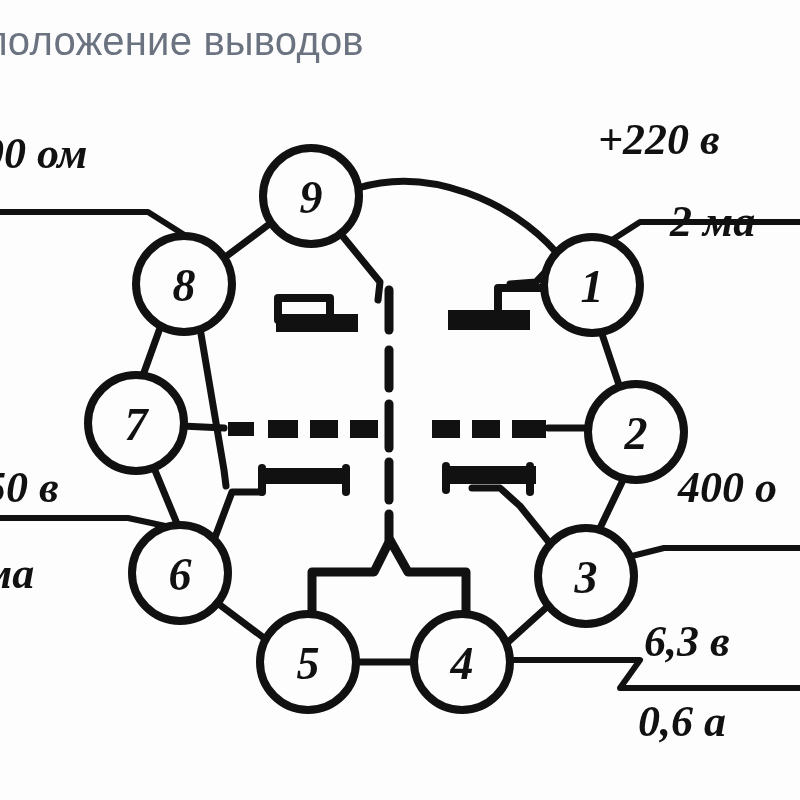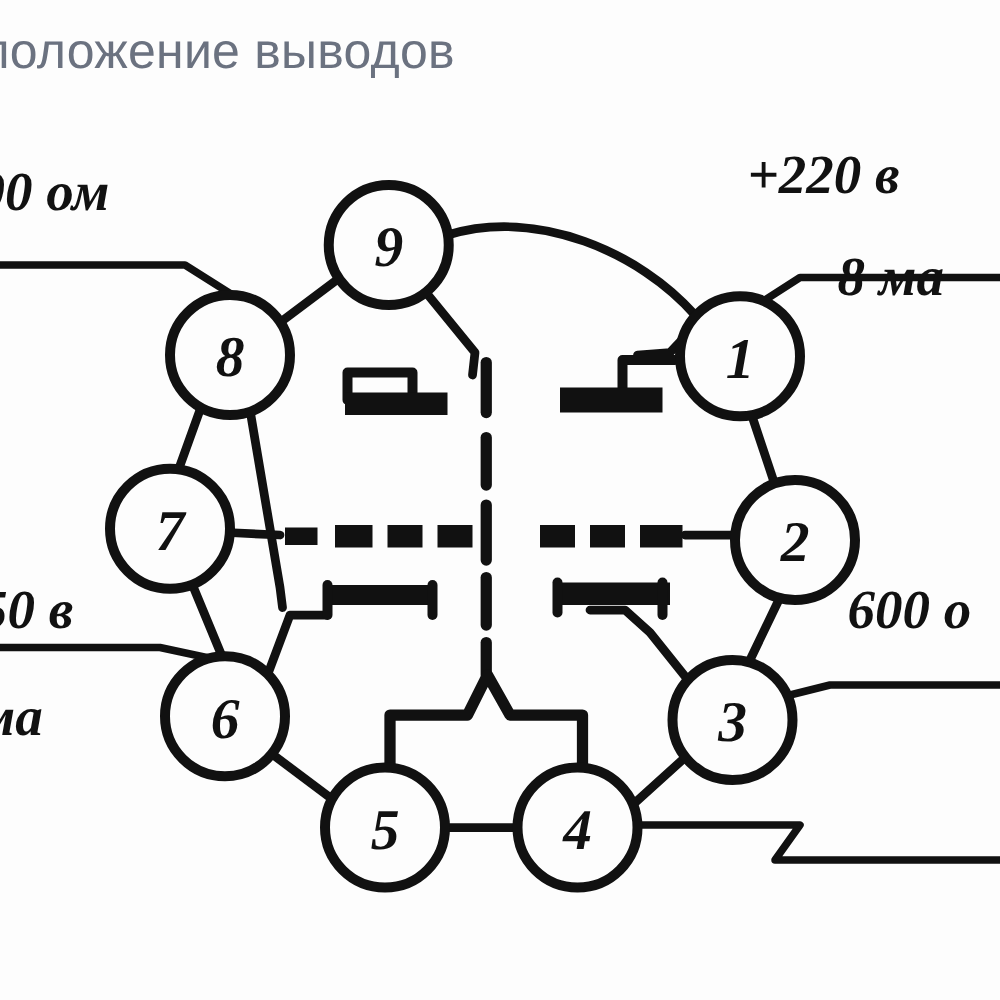--- a/index.html
+++ b/index.html
@@ -153,18 +153,20 @@
     <text class="pinnum" x="586" y="593" text-anchor="middle">3</text>
     <text class="pinnum" x="462" y="679" text-anchor="middle">4</text>
     <text class="pinnum" x="308" y="679" text-anchor="middle">5</text>
     <text class="pinnum" x="180" y="590" text-anchor="middle">6</text>
     <text class="pinnum" x="136" y="440" text-anchor="middle">7</text>
     <text class="pinnum" x="184" y="301" text-anchor="middle">8</text>
   </svg>
 
   <div class="lbl lbl-big" style="left:-18px; top:128px;">00 ом</div>
   <div class="lbl lbl-big" style="left:598px; top:114px;">+220 в</div>
-  <div class="lbl lbl-big" style="left:670px; top:196px;">8 ма</div>
+  <div class="lbl lbl-big" style="left:670px; top:196px;">2 ма</div>
   <div class="lbl lbl-big" style="left:-16px; top:462px;">50 в</div>
   <div class="lbl lbl-big" style="left:-18px; top:548px;">ма</div>
-  <div class="lbl lbl-big" style="left:678px; top:462px;">600 о</div>
+  <div class="lbl lbl-big" style="left:678px; top:462px;">400 о</div>
+  <div class="lbl lbl-big" style="left:644px; top:616px;">6,3 в</div>
+  <div class="lbl lbl-big" style="left:638px; top:696px;">0,6 а</div>
 
 </div>
 
 </body></html>

